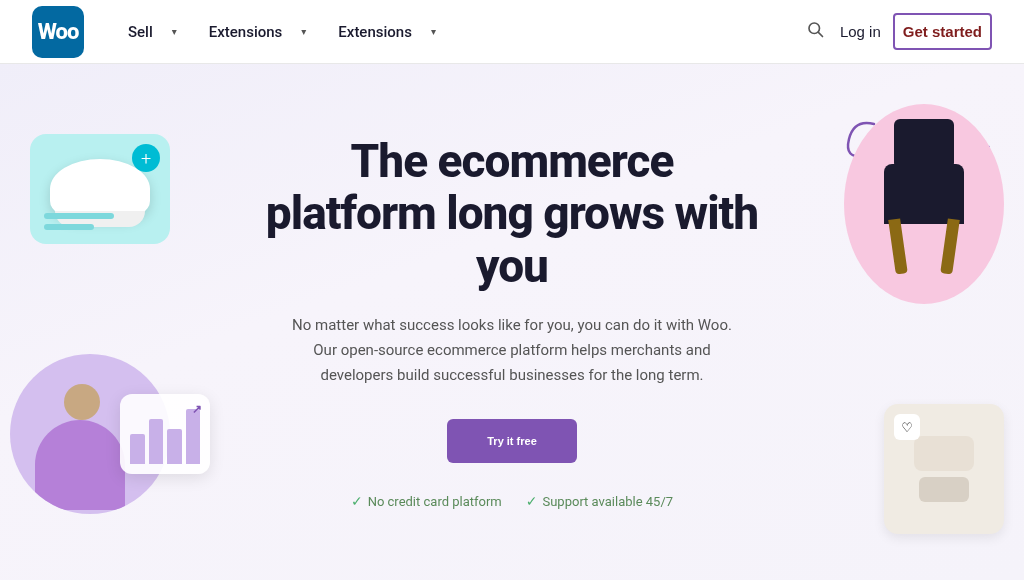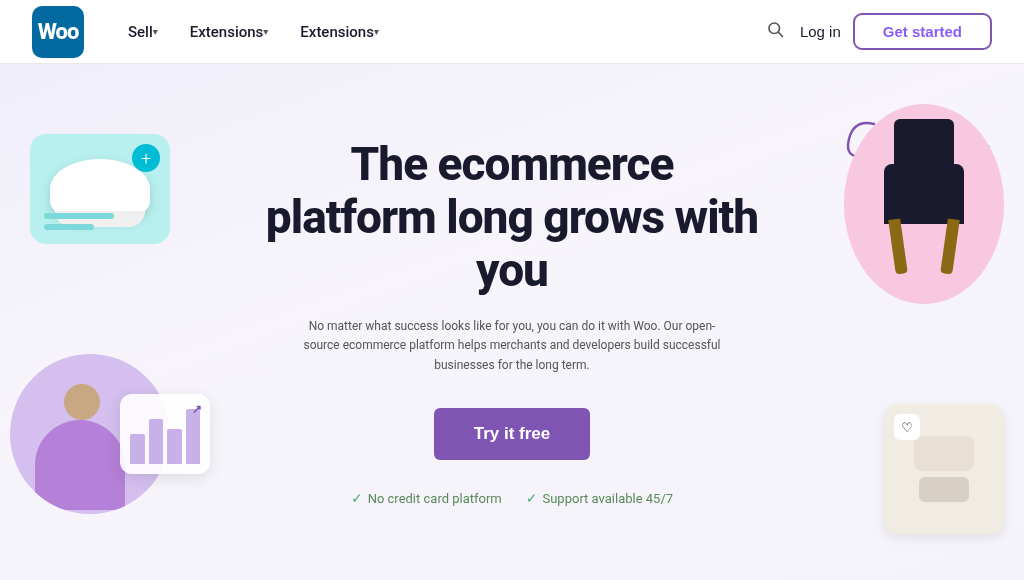--- a/index.html
+++ b/index.html
@@ -47,21 +47,21 @@
       align-items: center;
       gap: 8px;
       flex: 1;
     }
     .nav-link {
       font-size: 15px;
       color: #1a1a2e;
       padding: 8px 12px;
       display: flex;
       align-items: center;
-      gap: 0;
+      gap: 19px;
       cursor: pointer;
       font-weight: 500;
     }
     .nav-link .chevron {
       font-size: 10px;
       color: #555;
     }
     .nav-enterprise {
       font-size: 15px;
       color: #1a1a2e;
@@ -86,25 +86,25 @@
       border: none;
       font-size: 15px;
       color: #1a1a2e;
       font-weight: 500;
       cursor: pointer;
       padding: 8px 12px;
     }
     .get-started-btn {
       background: #fff;
       border: 2px solid #7f54b3;
-      color: #8b5cf6;
+      color: #7f1d1d;
       font-size: 15px;
       font-weight: 600;
-      padding: 8px 28px;
-      border-radius: 9px;
+      padding: 8px 8px;
+      border-radius: 4px;
       cursor: pointer;
     }
 
     
     .hero {
       background: linear-gradient(160deg, #f0eef9 0%, #f7f4fb 40%, #f5f3fa 100%);
       height: 516px;
       position: relative;
       display: flex;
       align-items: center;
@@ -121,33 +121,33 @@
     }
     .hero-title {
       font-size: 46px;
       font-weight: 800;
       color: #1a1a2e;
       line-height: 1.15;
       margin-bottom: 20px;
       letter-spacing: -1px;
     }
     .hero-subtitle {
-      font-size: 12px;
+      font-size: 15px;
       color: #555;
       line-height: 1.65;
       margin-bottom: 32px;
       max-width: 440px;
       margin-left: auto;
       margin-right: auto;
     }
     .cta-btn {
       background: #7f54b3;
       color: #fff;
       border: none;
-      font-size: 17px;
+      font-size: 11px;
       font-weight: 600;
       padding: 16px 40px;
       border-radius: 6px;
       cursor: pointer;
       margin-bottom: 16px;
     }
     .trust-badges {
       display: flex;
       align-items: center;
       justify-content: center;

